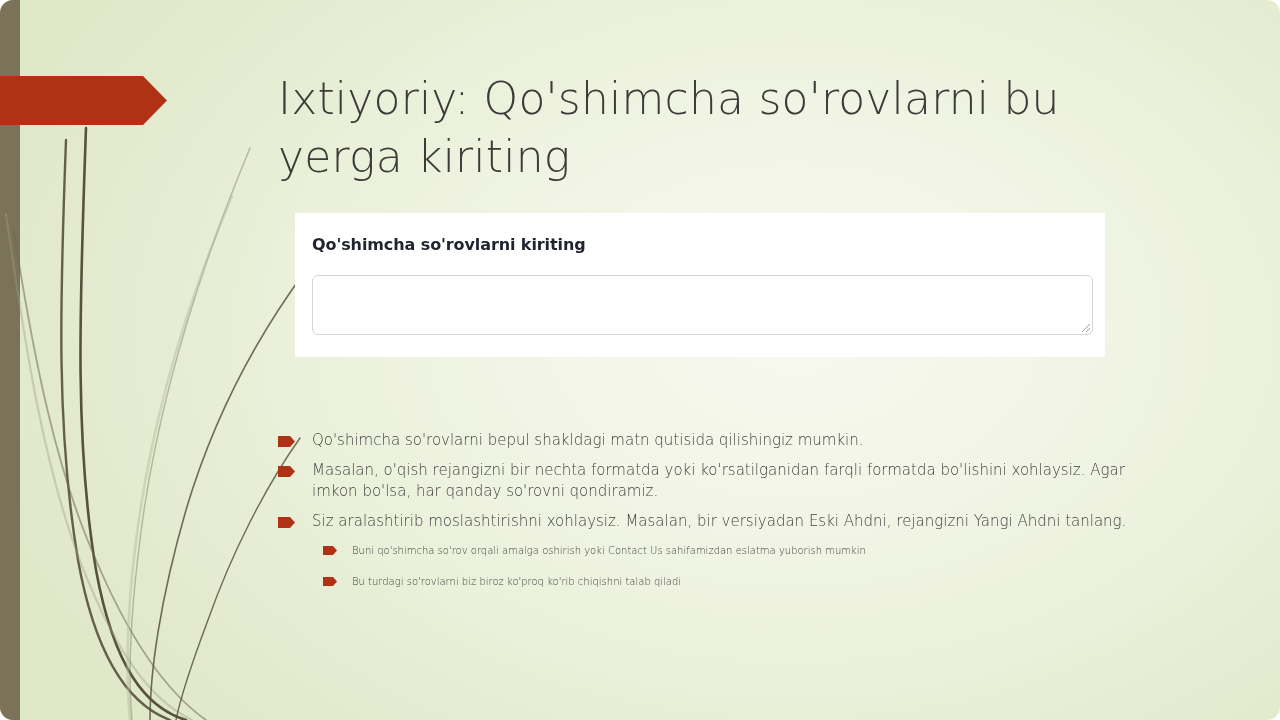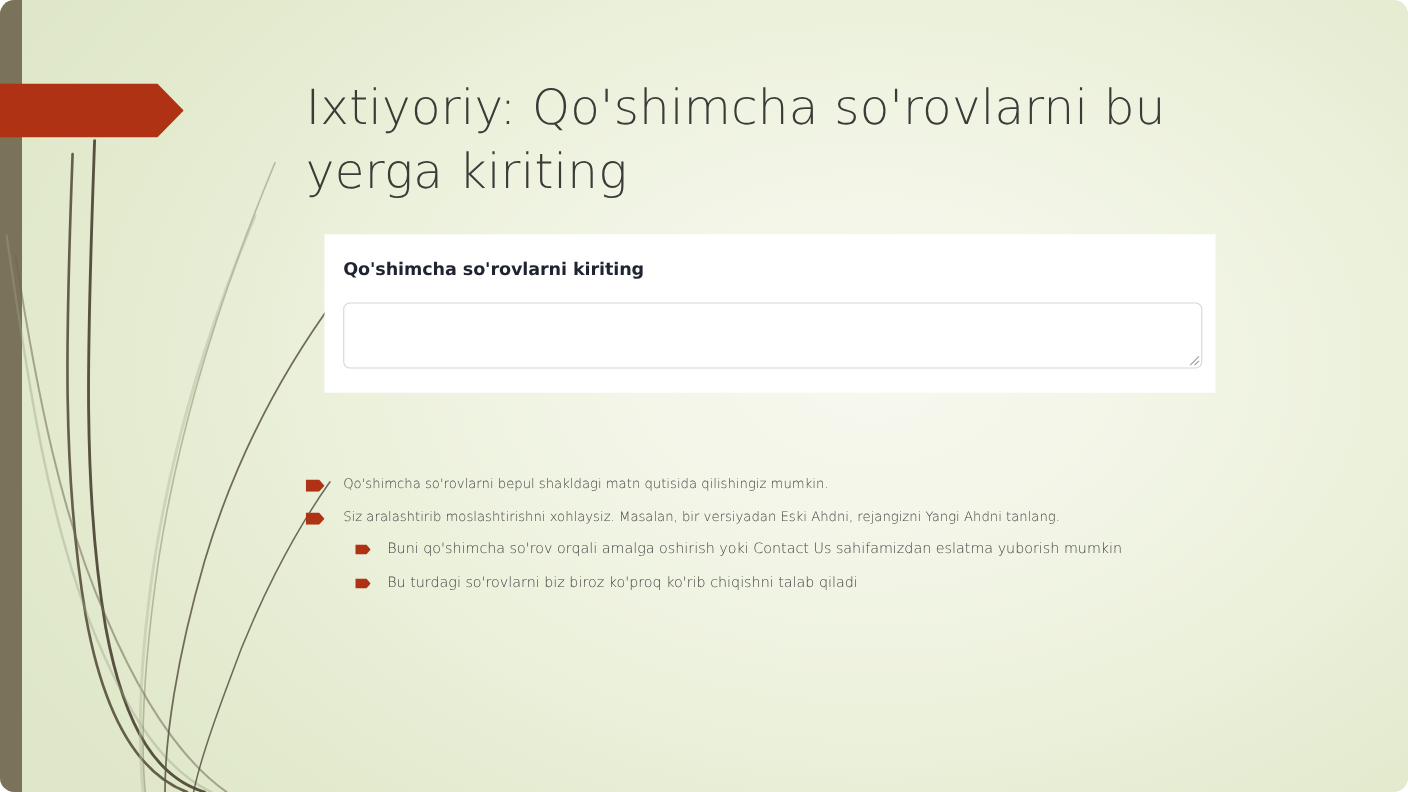--- a/index.html
+++ b/index.html
@@ -149,26 +149,26 @@
     height: 9px;
     margin-top: 5px;
     margin-right: 15px;
   }
   .btxt {
     font-family: "DejaVu Sans", sans-serif;
     font-weight: 300;
     color: #434343;
   }
   .lvl1 .btxt {
-    font-size: 12px;
+    font-size: 15px;
     line-height: 21px;
     max-width: 855px;
   }
   .lvl2 .btxt {
-    font-size: 13px;
+    font-size: 10px;
     line-height: 19px;
     max-width: 810px;
     text-align: right;
   }
 </style>
 </head>
 <body>
 
 <div id="slide">
 
@@ -206,25 +206,31 @@
 
   <div id="bullets">
 
     <div class="bullet-row lvl1">
       <svg class="marker" viewBox="0 0 17 11" preserveAspectRatio="none">
         <polygon points="0,0 12,0 17,5.5 12,11 0,11" fill="#b03214"></polygon>
       </svg>
       <div class="btxt">Qo'shimcha so'rovlarni bepul shakldagi matn qutisida qilishingiz mumkin.</div>
     </div>
 
-
     <div class="bullet-row lvl1">
       <svg class="marker" viewBox="0 0 17 11" preserveAspectRatio="none">
         <polygon points="0,0 12,0 17,5.5 12,11 0,11" fill="#b03214"></polygon>
       </svg>
+      <div class="btxt">Masalan, o'qish rejangizni bir nechta formatda yoki ko'rsatilganidan farqli formatda bo'lishini xohlaysiz.  Agar imkon bo'lsa, har qanday so'rovni qondiramiz.</div>
+    </div>
+
+    <div class="bullet-row lvl1">
+      <svg class="marker" viewBox="0 0 17 11" preserveAspectRatio="none">
+        <polygon points="0,0 12,0 17,5.5 12,11 0,11" fill="#b03214"></polygon>
+      </svg>
       <div class="btxt">Siz aralashtirib moslashtirishni xohlaysiz.  Masalan, bir versiyadan Eski Ahdni, rejangizni Yangi Ahdni tanlang.</div>
     </div>
 
     <div class="bullet-row lvl2">
       <svg class="marker" viewBox="0 0 14 9" preserveAspectRatio="none">
         <polygon points="0,0 10,0 14,4.5 10,9 0,9" fill="#b03214"></polygon>
       </svg>
       <div class="btxt">Buni qo'shimcha so'rov orqali amalga oshirish yoki Contact Us sahifamizdan eslatma yuborish mumkin</div>
     </div>
 

